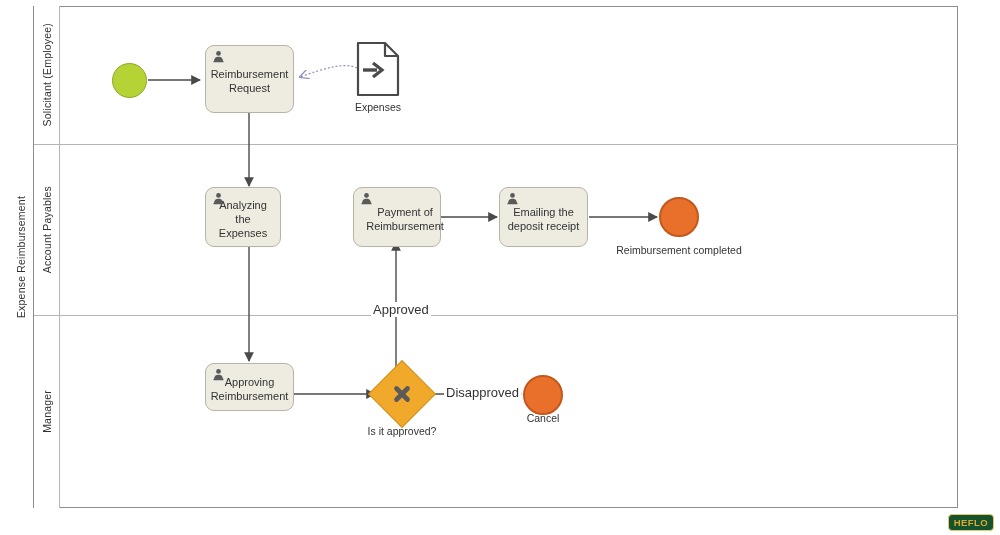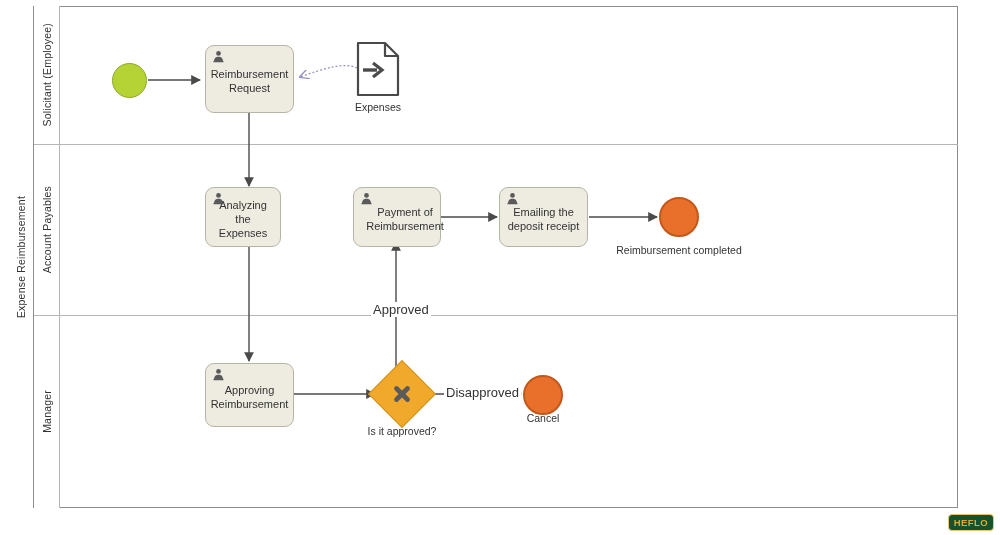--- a/index.html
+++ b/index.html
@@ -286,21 +286,21 @@
       <circle cx="8" cy="4.2" r="2.9" fill="#5a5a5a"></circle>
       <path d="M2.5 14 C2.5 9.8 5 8.2 8 8.2 C11 8.2 13.5 9.8 13.5 14 Z" fill="#5a5a5a"></path>
       <rect x="1.6" y="13.4" width="12.8" height="1.7" rx="0.6" fill="#5a5a5a"></rect>
     </svg>
     <span class="task-text">
       <span>Emailing the</span><br>
       <span>deposit receipt</span>
     </span>
   </div>
 
-  <div class="task" style="left:205px; top:363px; width:89px; height:64px;">
+  <div class="task" style="left:205px; top:363px; width:89px; height:48px;">
     <svg class="task-icon" viewBox="0 0 16 16">
       <circle cx="8" cy="4.2" r="2.9" fill="#5a5a5a"></circle>
       <path d="M2.5 14 C2.5 9.8 5 8.2 8 8.2 C11 8.2 13.5 9.8 13.5 14 Z" fill="#5a5a5a"></path>
       <rect x="1.6" y="13.4" width="12.8" height="1.7" rx="0.6" fill="#5a5a5a"></rect>
     </svg>
     <span class="task-text">
       <span>Approving</span><br>
       <span>Reimbursement</span>
     </span>
   </div>

